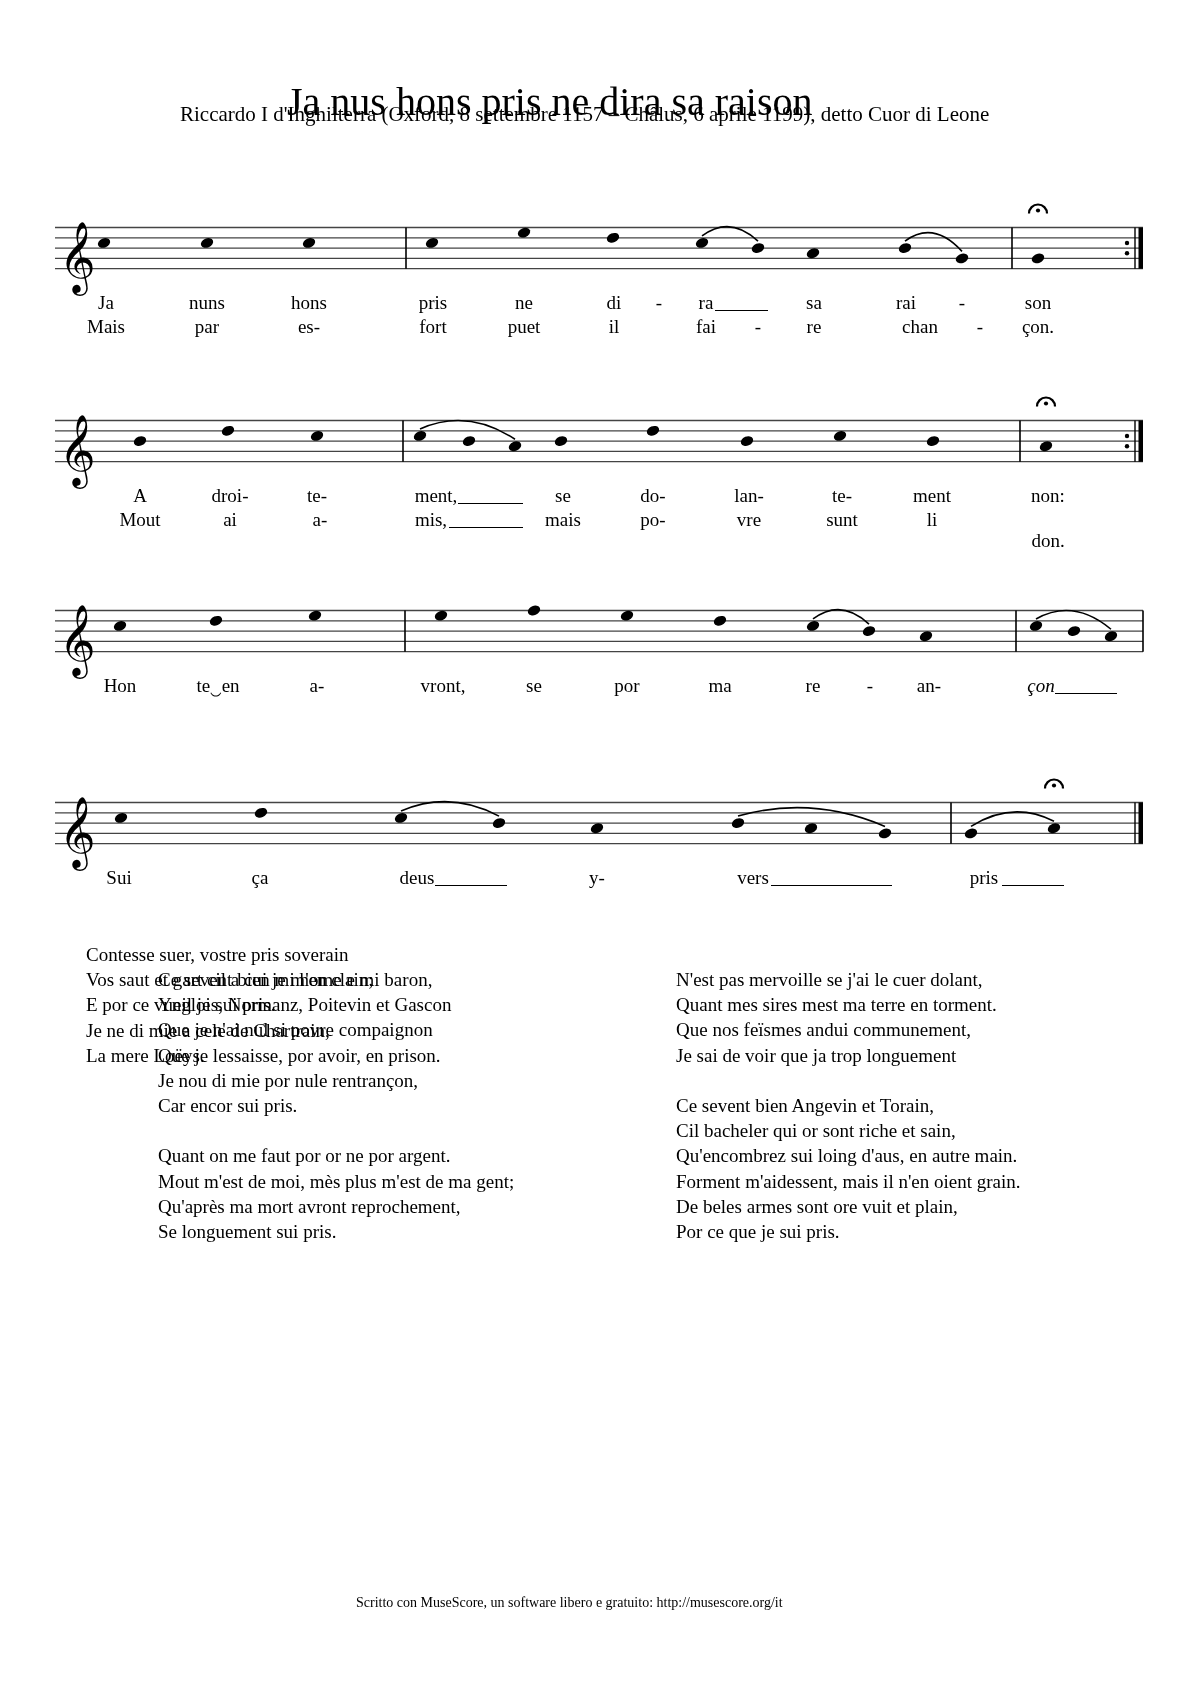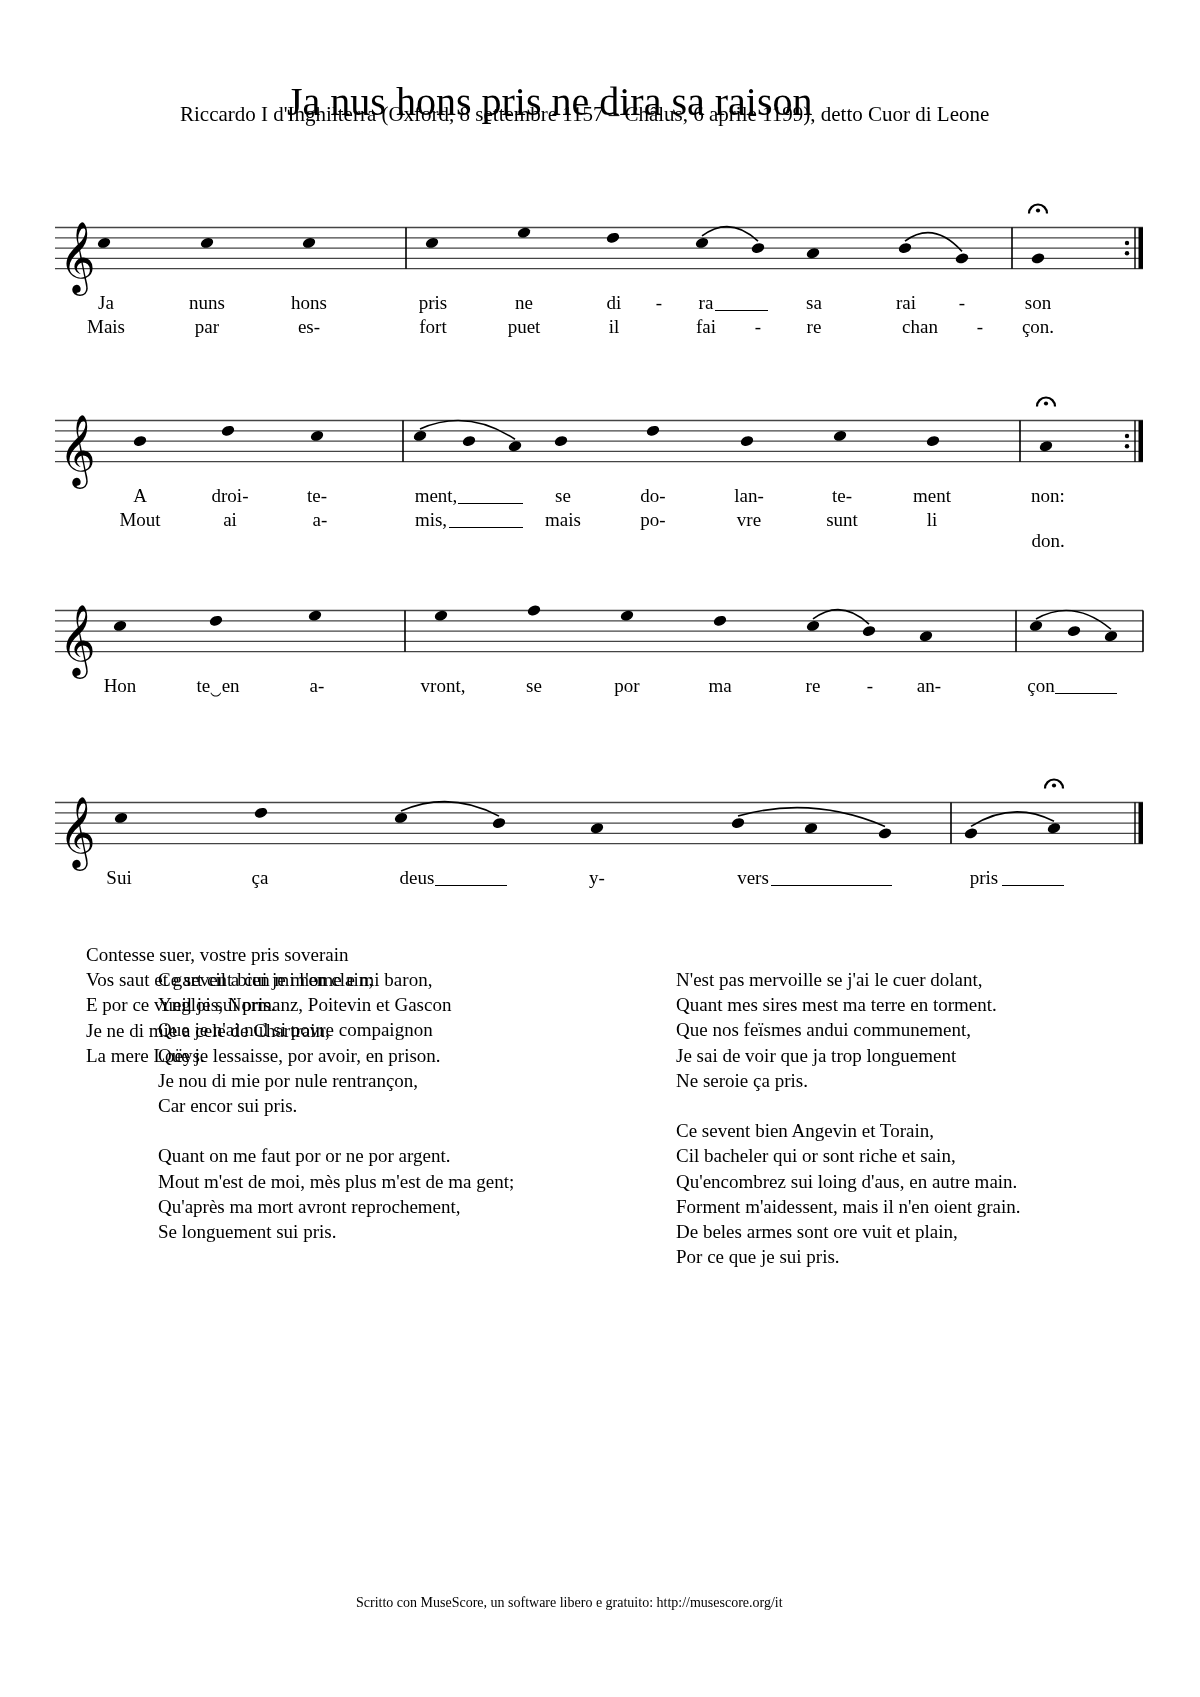--- a/index.html
+++ b/index.html
@@ -178,21 +178,21 @@
     <div class="abs lyric" style="left: 120px; top: 675.7px;">Hon</div>
     <div class="abs lyric" style="left: 218px; top: 675.7px;">te‿en</div>
     <div class="abs lyric" style="left: 317px; top: 675.7px;">a-</div>
     <div class="abs lyric" style="left: 443px; top: 675.7px;">vront,</div>
     <div class="abs lyric" style="left: 534px; top: 675.7px;">se</div>
     <div class="abs lyric" style="left: 627px; top: 675.7px;">por</div>
     <div class="abs lyric" style="left: 720px; top: 675.7px;">ma</div>
     <div class="abs lyric" style="left: 813px; top: 675.7px;">re</div>
     <div class="abs hyph" style="left: 870px; top: 675.7px;">-</div>
     <div class="abs lyric" style="left: 929px; top: 675.7px;">an-</div>
-    <div class="abs lyric" style="left: 1041px; top: 675.7px;">çon</div>
+    <div class="abs lyric" style="left: 1041px; top: 675.7px; font-style: italic;">çon</div>
     <div class="abs melisma" style="left: 1054.6px; top: 692.7px; width: 62.4px;"></div>
     <div class="abs lyric" style="left: 119px; top: 867.7px;">Sui</div>
     <div class="abs lyric" style="left: 260px; top: 867.7px;">ça</div>
     <div class="abs lyric" style="left: 417px; top: 867.7px;">deus</div>
     <div class="abs melisma" style="left: 434.8px; top: 884.7px; width: 72.2px;"></div>
     <div class="abs lyric" style="left: 597px; top: 867.7px;">y-</div>
     <div class="abs lyric" style="left: 753px; top: 867.7px;">vers</div>
     <div class="abs melisma" style="left: 770.8px; top: 884.7px; width: 121.2px;"></div>
     <div class="abs lyric" style="left: 984px; top: 867.7px;">pris</div>
     <div class="abs melisma" style="left: 1001.8px; top: 884.7px; width: 62.2px;"></div>
@@ -216,21 +216,20 @@
     <div>Quant on me faut por or ne por argent.</div>
     <div>Mout m'est de moi, mès plus m'est de ma gent;</div>
     <div>Qu'après ma mort avront reprochement,</div>
     <div>Se longuement sui pris.</div>
   </div>
 <div class="abs stanza" id="stanza-2" style="left:676px; top:967px;">
     <div>N'est pas mervoille se j'ai le cuer dolant,</div>
     <div>Quant mes sires mest ma terre en torment.</div>
     <div>Que nos feïsmes andui communement,</div>
     <div>Je sai de voir que ja trop longuement</div>
-    <div>Ne seroie ça pris.</div>
     <div>&nbsp;</div>
     <div>Ce sevent bien Angevin et Torain,</div>
     <div>Cil bacheler qui or sont riche et sain,</div>
     <div>Qu'encombrez sui loing d'aus, en autre main.</div>
     <div>Forment m'aidessent, mais il n'en oient grain.</div>
     <div>De beles armes sont ore vuit et plain,</div>
     <div>Por ce que je sui pris.</div>
   </div>
 
 <div class="abs footer" style="left:356px; top:1596px;">Scritto con MuseScore, un software libero e gratuito: http://musescore.org/it</div>

